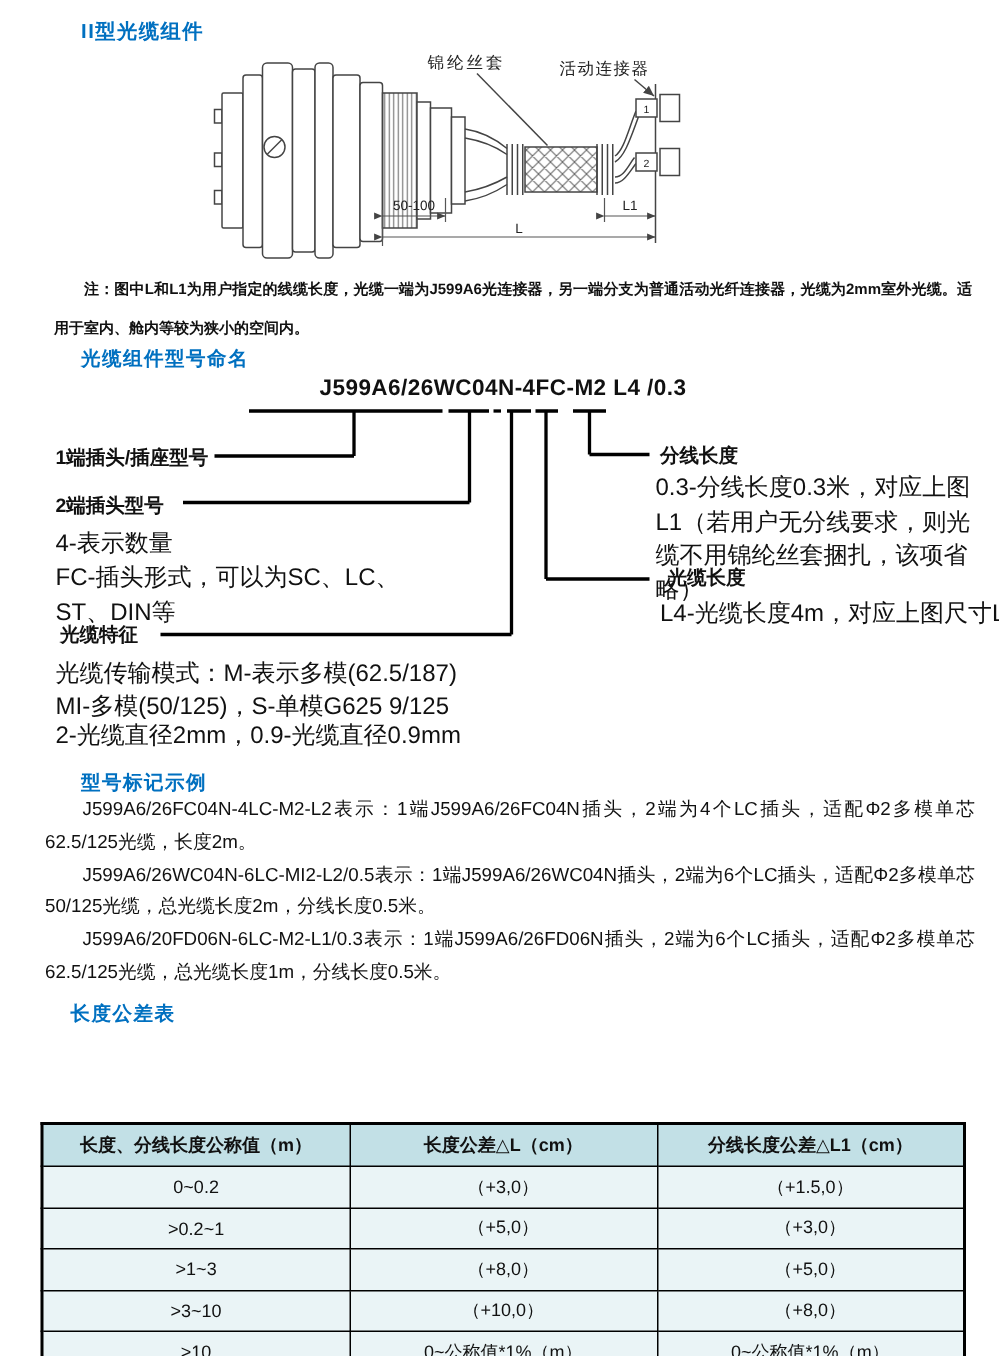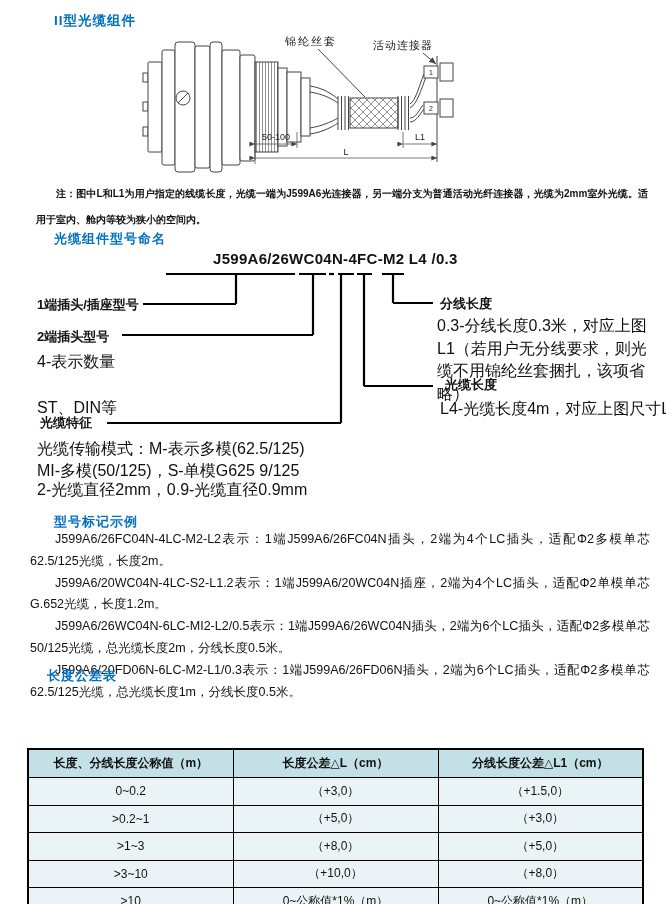--- a/index.html
+++ b/index.html
@@ -153,35 +153,35 @@
     <path d="M299,274 H326 M313,274 V335 M122,335 H313"></path>
     <path d="M329,274 H334"></path>
     <path d="M338,274 H354 M341,274 V423 M107,423 H341"></path>
     <path d="M357,274 H372 M364,274 V386 M364,386 H433"></path>
     <path d="M382,274 H404 M393,274 V303 M393,303 H433"></path>
   </svg>
 
   <div class="nm-label" style="left:37px;top:296px;">1端插头/插座型号</div>
   <div class="nm-label" style="left:37px;top:328px;">2端插头型号</div>
   <div class="nm-desc" style="left:37px;top:352px;">4-表示数量</div>
+  <div class="nm-desc" style="left:37px;top:375px;">FC-插头形式，可以为SC、LC、</div>
   <div class="nm-desc" style="left:37px;top:398px;">ST、DIN等</div>
   <div class="nm-label" style="left:40px;top:414px;">光缆特征</div>
-  <div class="nm-desc" style="left:37px;top:439px;">光缆传输模式：M-表示多模(62.5/125)</div>
+  <div class="nm-desc" style="left:37px;top:439px;">光缆传输模式：M-表示多模(62.5/187)</div>
   <div class="nm-desc" style="left:37px;top:461px;">MI-多模(50/125)，S-单模G625 9/125</div>
   <div class="nm-desc" style="left:37px;top:480px;text-align:center;">2-光缆直径2mm，0.9-光缆直径0.9mm</div>
 
   <div class="nm-label" style="left:440px;top:295px;">分线长度</div>
   <div class="nm-desc" id="branch-desc" style="left:437px;top:315px;">0.3-分线长度0.3米，对应上图L1（若用户无分线要求，则光缆不用锦纶丝套捆扎，该项省略）</div>
   <div class="nm-label" style="left:445px;top:376px;">光缆长度</div>
   <div class="nm-desc" style="left:440px;top:399px;">L4-光缆长度4m，对应上图尺寸L</div>
 
   <div id="examples-heading" class="heading">型号标记示例</div>
   <div id="examples">
     <p>J599A6/26FC04N-4LC-M2-L2表示：1端J599A6/26FC04N插头，2端为4个LC插头，适配Φ2多模单芯62.5/125光缆，长度2m。</p>
-    <p>J599A6/20WC04N-4LC-S2-L1.2表示：1端J599A6/20WC04N插座，2端为4个LC插头，适配Φ2单模单芯G.652光缆，长度1.2m。</p>
     <p>J599A6/26WC04N-6LC-MI2-L2/0.5表示：1端J599A6/26WC04N插头，2端为6个LC插头，适配Φ2多模单芯50/125光缆，总光缆长度2m，分线长度0.5米。</p>
     <p>J599A6/20FD06N-6LC-M2-L1/0.3表示：1端J599A6/26FD06N插头，2端为6个LC插头，适配Φ2多模单芯62.5/125光缆，总光缆长度1m，分线长度0.5米。</p>
   </div>
 
   <div id="tolerance-heading" class="heading">长度公差表</div>
   <table id="tolerance-table">
     <thead>
       <tr>
         <th>长度、分线长度公称值（m）</th>
         <th>长度公差△L（cm）</th>

